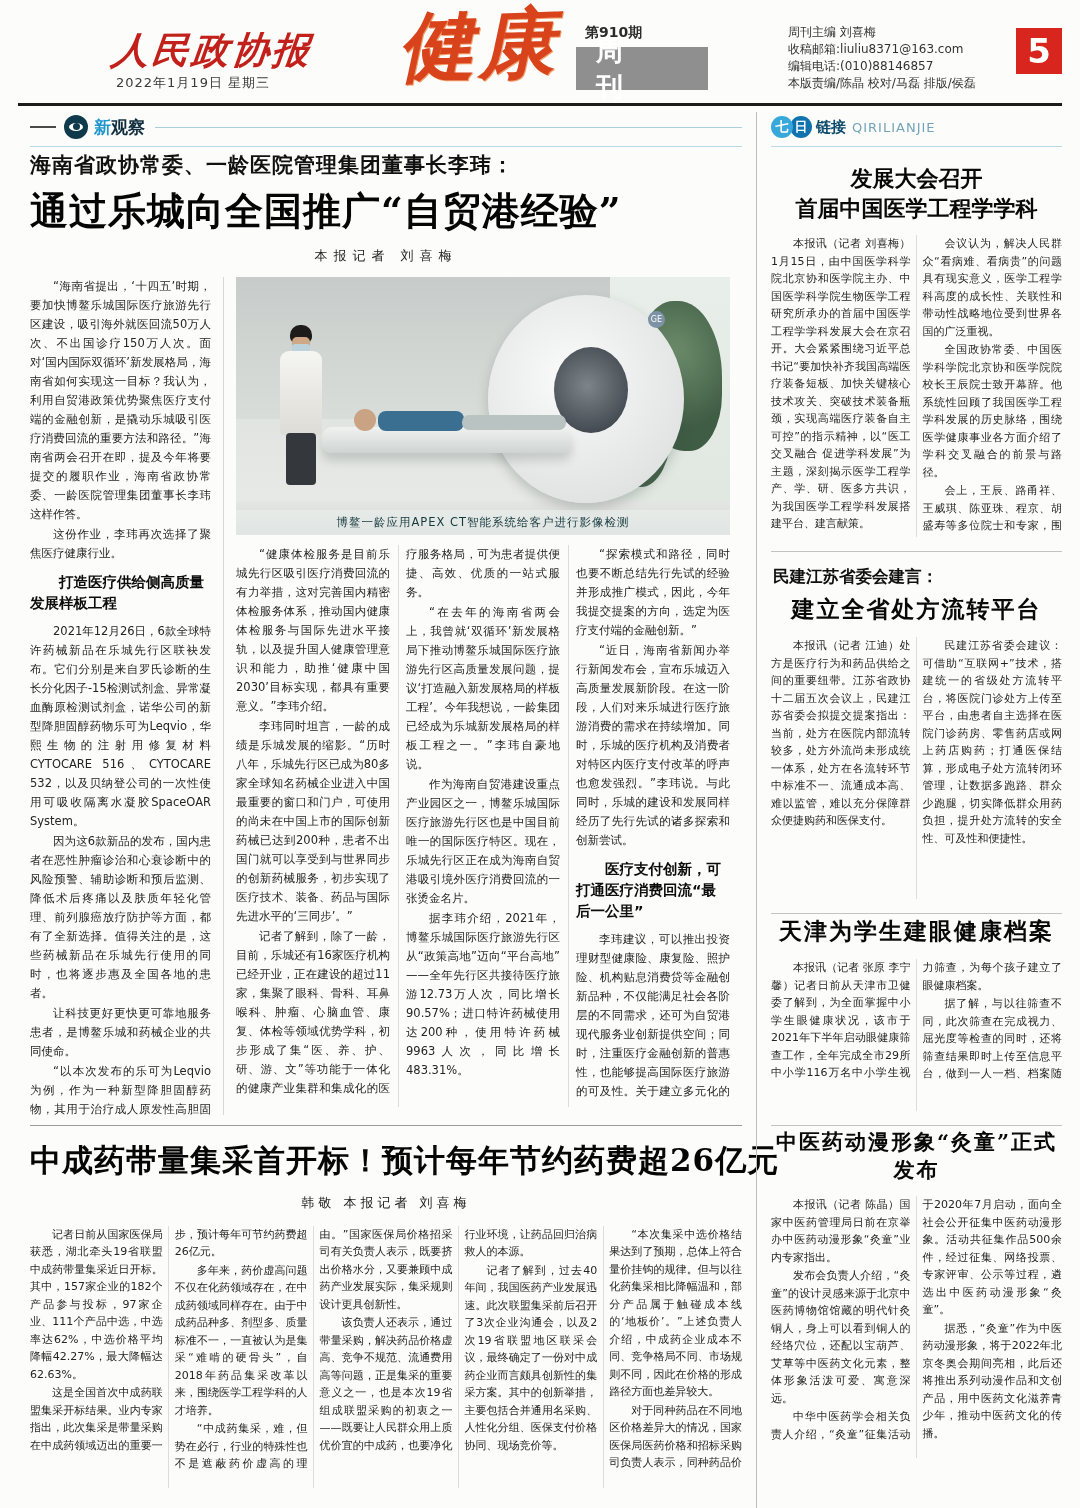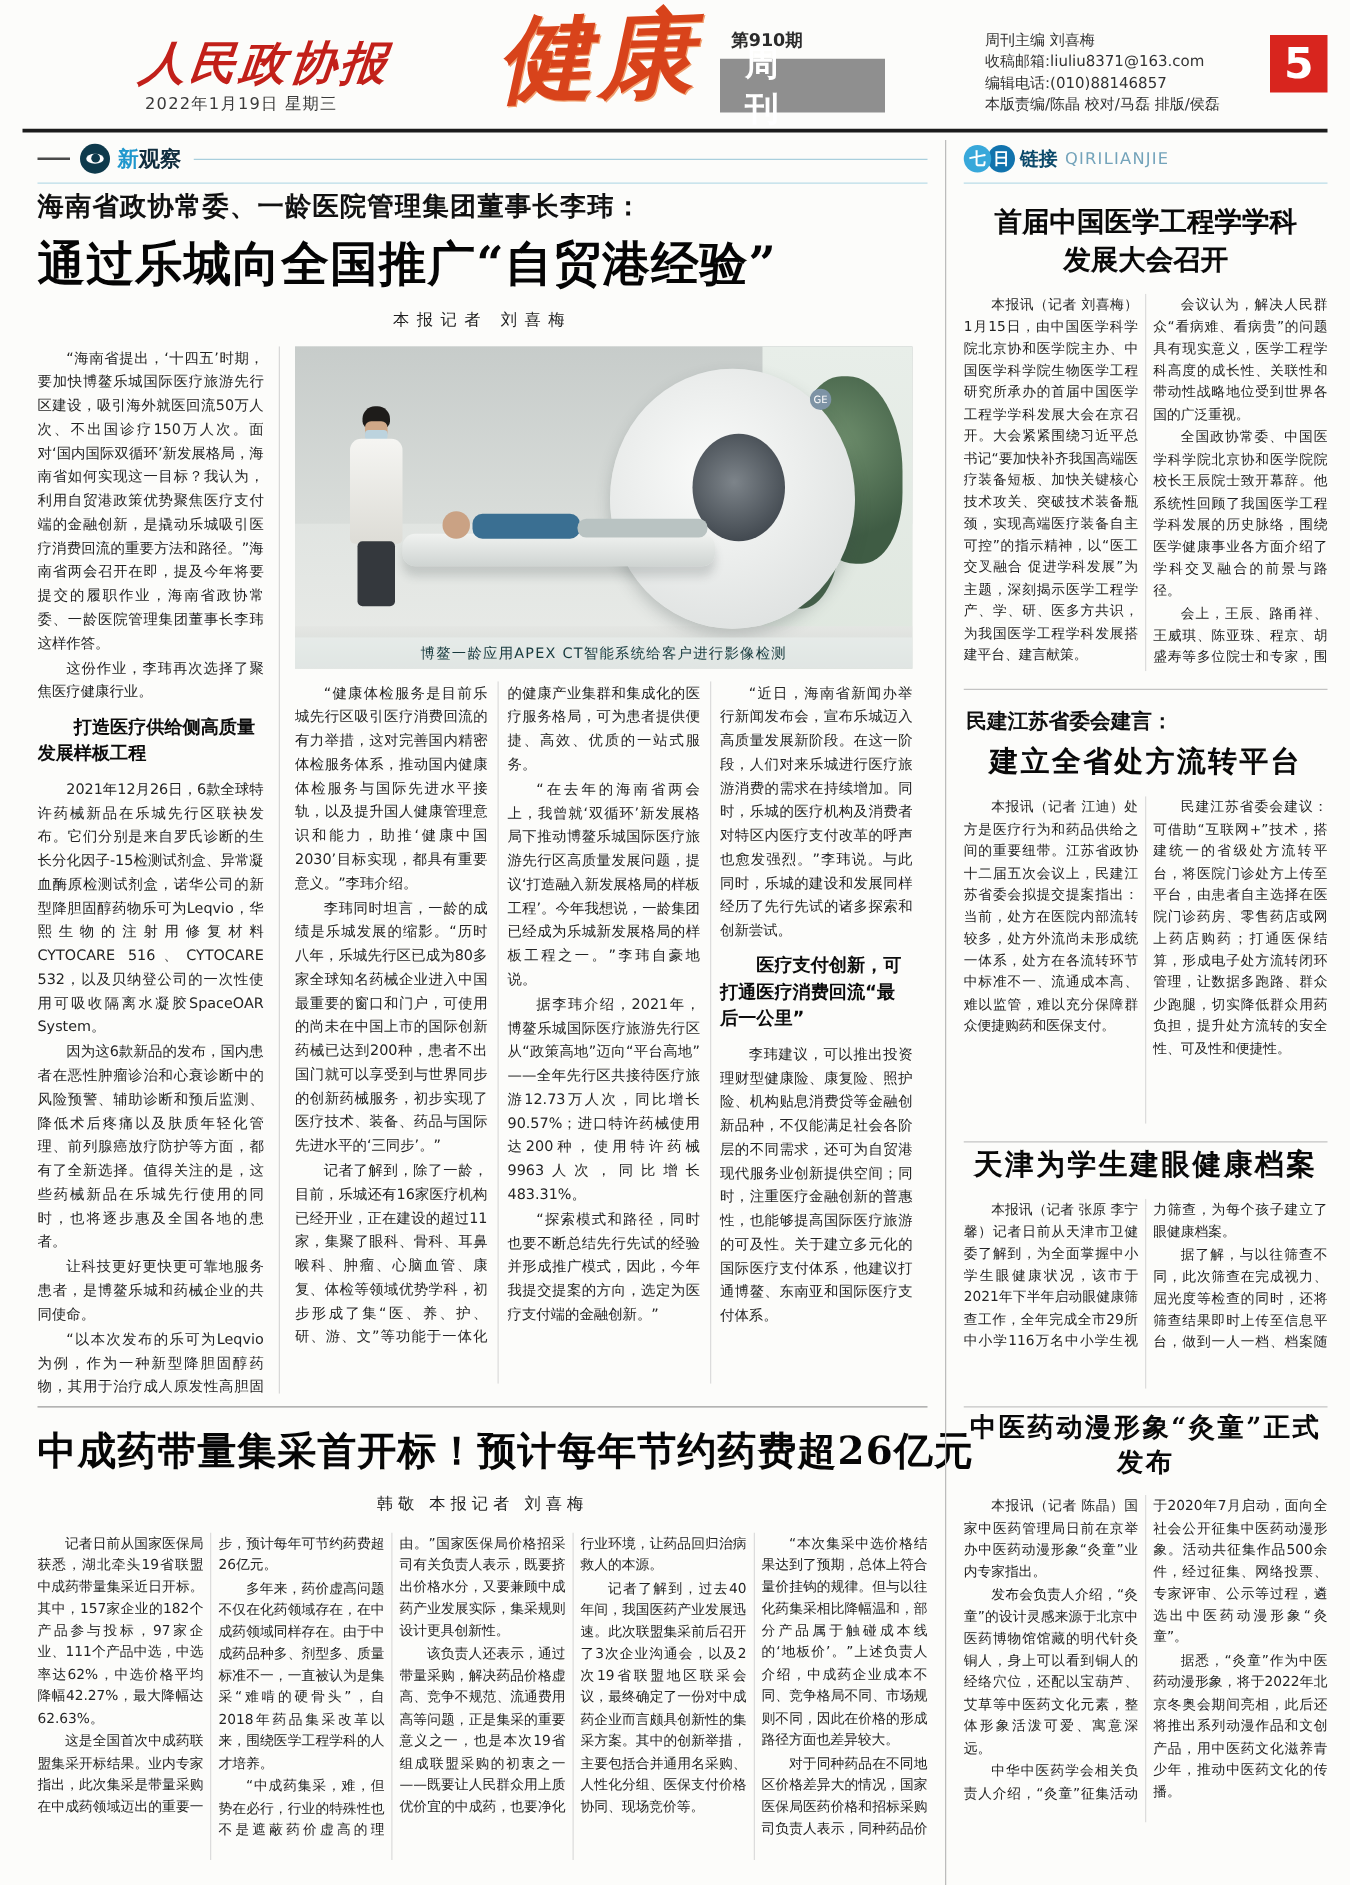--- a/index.html
+++ b/index.html
@@ -197,20 +197,21 @@
                 <div class="ph-tech-pants"></div>
               </div>
               <div class="ph-caption">博鳌一龄应用APEX CT智能系统给客户进行影像检测</div>
             </div>
 
             <div class="mid-flow">
                 <p class="para">“健康体检服务是目前乐城先行区吸引医疗消费回流的有力举措，这对完善国内精密体检服务体系，推动国内健康体检服务与国际先进水平接轨，以及提升国人健康管理意识和能力，助推‘健康中国2030’目标实现，都具有重要意义。”李玮介绍。</p>
                 <p class="para">李玮同时坦言，一龄的成绩是乐城发展的缩影。“历时八年，乐城先行区已成为80多家全球知名药械企业进入中国最重要的窗口和门户，可使用的尚未在中国上市的国际创新药械已达到200种，患者不出国门就可以享受到与世界同步的创新药械服务，初步实现了医疗技术、装备、药品与国际先进水平的‘三同步’。”</p>
                 <p class="para">记者了解到，除了一龄，目前，乐城还有16家医疗机构已经开业，正在建设的超过11家，集聚了眼科、骨科、耳鼻喉科、肿瘤、心脑血管、康复、体检等领域优势学科，初步形成了集“医、养、护、研、游、文”等功能于一体化的健康产业集群和集成化的医疗服务格局，可为患者提供便捷、高效、优质的一站式服务。</p>
                 <p class="para">“在去年的海南省两会上，我曾就‘双循环’新发展格局下推动博鳌乐城国际医疗旅游先行区高质量发展问题，提议‘打造融入新发展格局的样板工程’。今年我想说，一龄集团已经成为乐城新发展格局的样板工程之一。”李玮自豪地说。</p>
+                <p class="para">作为海南自贸港建设重点产业园区之一，博鳌乐城国际医疗旅游先行区也是中国目前唯一的国际医疗特区。现在，乐城先行区正在成为海南自贸港吸引境外医疗消费回流的一张烫金名片。</p>
                 <p class="para">据李玮介绍，2021年，博鳌乐城国际医疗旅游先行区从“政策高地”迈向“平台高地”——全年先行区共接待医疗旅游12.73万人次，同比增长90.57%；进口特许药械使用达200种，使用特许药械9963人次，同比增长483.31%。</p>
                 <p class="para">“探索模式和路径，同时也要不断总结先行先试的经验并形成推广模式，因此，今年我提交提案的方向，选定为医疗支付端的金融创新。”</p>
                 <p class="para">“近日，海南省新闻办举行新闻发布会，宣布乐城迈入高质量发展新阶段。在这一阶段，人们对来乐城进行医疗旅游消费的需求在持续增加。同时，乐城的医疗机构及消费者对特区内医疗支付改革的呼声也愈发强烈。”李玮说。与此同时，乐城的建设和发展同样经历了先行先试的诸多探索和创新尝试。</p>
                 <div class="sub-head">医疗支付创新，可打通医疗消费回流“最后一公里”</div>
                 <p class="para">李玮建议，可以推出投资理财型健康险、康复险、照护险、机构贴息消费贷等金融创新品种，不仅能满足社会各阶层的不同需求，还可为自贸港现代服务业创新提供空间；同时，注重医疗金融创新的普惠性，也能够提高国际医疗旅游的可及性。关于建立多元化的国际医疗支付体系，他建议打通博鳌、东南亚和国际医疗支付体系。</p>
               </div>
           </div>
         </div>
       </div>
 
@@ -234,22 +235,22 @@
       <div class="badge-row">
         <span class="qiri-c qiri-1">七</span>
         <span class="qiri-c qiri-2">日</span>
         <span class="qiri-label">链接</span>
         <span class="qiri-pinyin">QIRILIANJIE</span>
       </div>
       <div class="rail-rule-top"></div>
 
       <div>
         <div class="rail-title t1">
+          <div>发展大会召开</div>
           <div>首届中国医学工程学学科</div>
-          <div>发展大会召开</div>
         </div>
         <div class="rail-flow h-a1">
             <p class="para">本报讯（记者 刘喜梅）1月15日，由中国医学科学院北京协和医学院主办、中国医学科学院生物医学工程研究所承办的首届中国医学工程学学科发展大会在京召开。大会紧紧围绕习近平总书记“要加快补齐我国高端医疗装备短板、加快关键核心技术攻关、突破技术装备瓶颈，实现高端医疗装备自主可控”的指示精神，以“医工交叉融合 促进学科发展”为主题，深刻揭示医学工程学产、学、研、医多方共识，为我国医学工程学科发展搭建平台、建言献策。</p>
             <p class="para">会议认为，解决人民群众“看病难、看病贵”的问题具有现实意义，医学工程学科高度的成长性、关联性和带动性战略地位受到世界各国的广泛重视。</p>
             <p class="para">全国政协常委、中国医学科学院北京协和医学院院校长王辰院士致开幕辞。他系统性回顾了我国医学工程学科发展的历史脉络，围绕医学健康事业各方面介绍了学科交叉融合的前景与路径。</p>
             <p class="para">会上，王辰、路甬祥、王威琪、陈亚珠、程京、胡盛寿等多位院士和专家，围绕医学工程学科的人才培养、学术体系、产业与政策等方面展开深入交流，为学科发展凝聚了共识。</p>
           </div>
       </div>
       <div class="rail-divider"></div>
 

